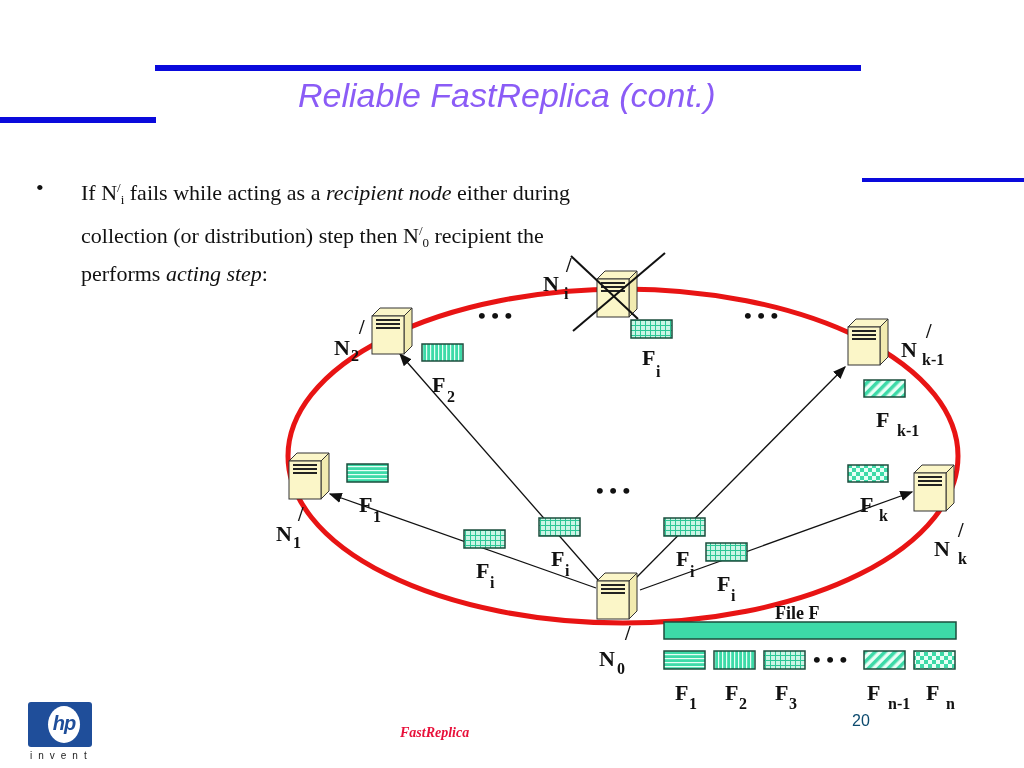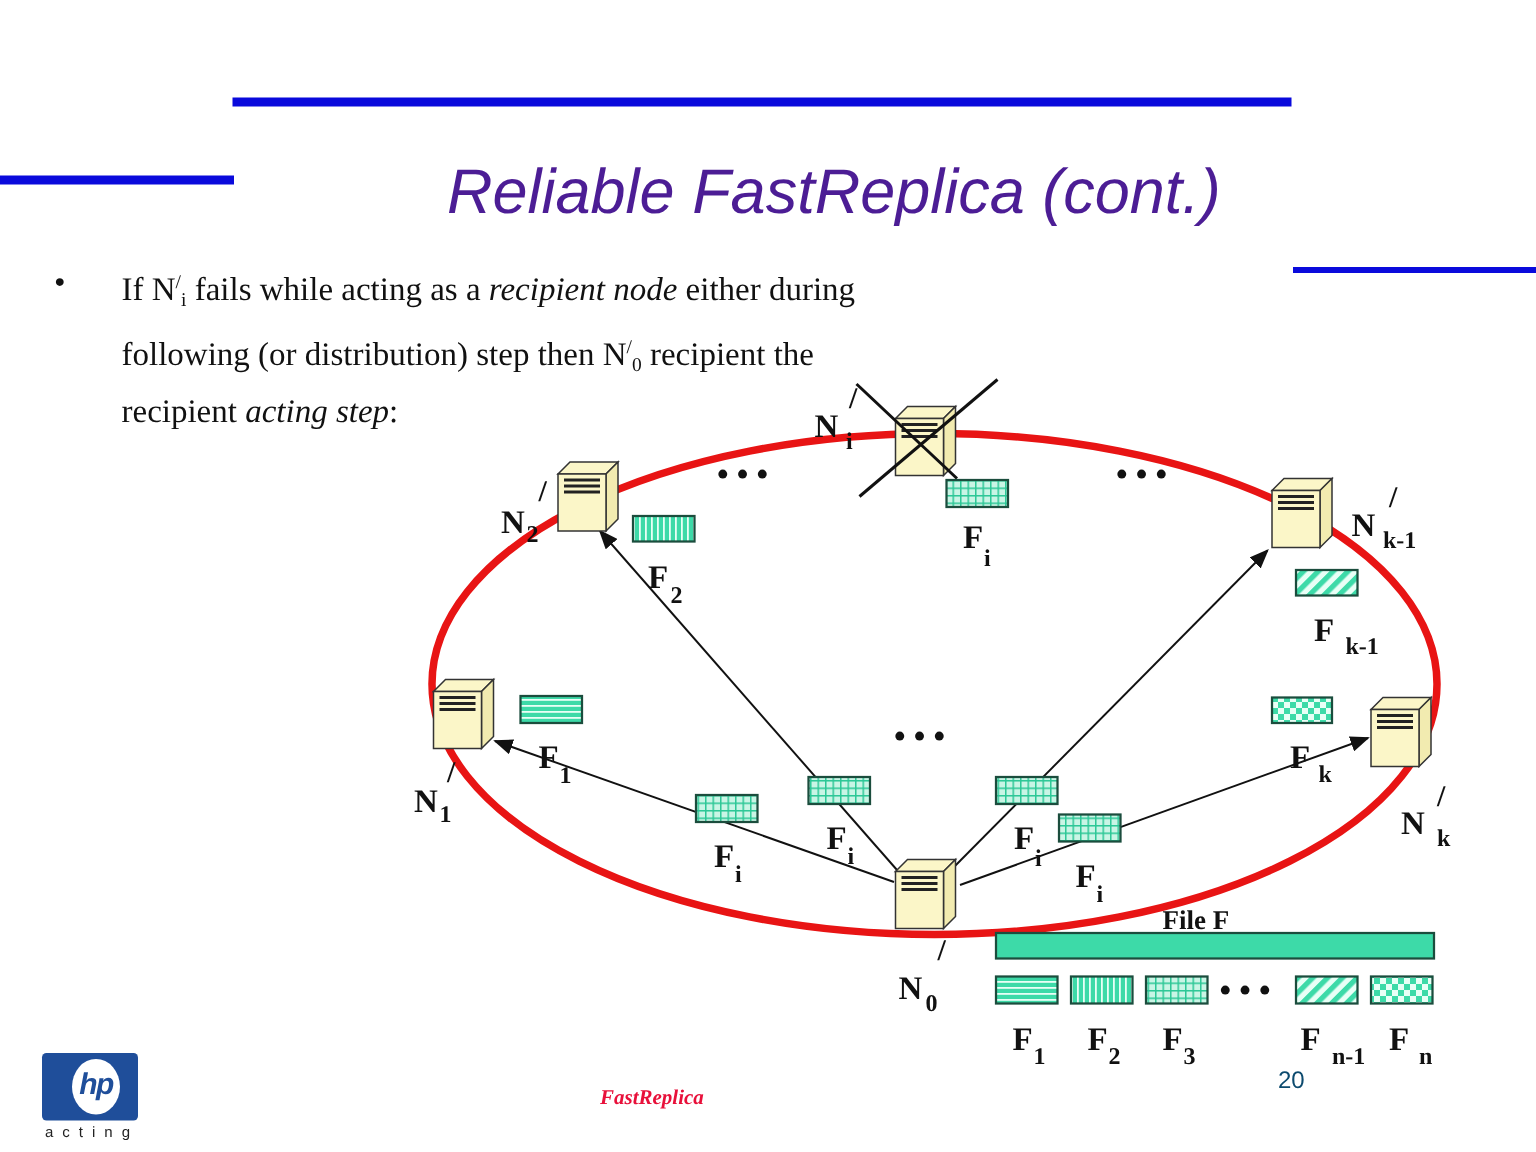--- a/index.html
+++ b/index.html
@@ -1,18 +1,18 @@
 <!DOCTYPE html>
 <html><head>
 <meta charset="utf-8">
 <style>
   html, body { margin:0; padding:0; background:#ffffff; }
   body { width:1024px; height:768px; position:relative; overflow:hidden; font-family:"Liberation Serif", serif; }
   .bar { position:absolute; background:#0a0adc; }
-  #title { position:absolute; left:298px; top:76px; font-family:"Liberation Sans", sans-serif; font-style:italic; color:#4c1d95; font-size:42px; white-space:nowrap;margin-top:28px; }
+  #title { position:absolute; left:298px; top:76px; font-family:"Liberation Sans", sans-serif; font-style:italic; color:#8b5cf6; font-size:34px; white-space:nowrap; }
   #bullet { position:absolute; left:36px; top:172px; width:720px; font-size:22px; line-height:31px; color:#111; }
   #bullet .dot { position:absolute; left:0; top:0; }
   #bullet .txt { margin-left:45px; }
   #bullet sup { font-size:13px; vertical-align:8px; }
   #bullet sub { font-size:13px; vertical-align:-4px; }
   #diagram { position:absolute; left:0; top:0; }
   .lbl { font-family:"Liberation Serif", serif; font-weight:bold; fill:#111; }
   #footer-text { position:absolute; left:400px; top:725px; font-family:Liberation Serif, serif; font-style:italic; font-weight:bold; color:#e8103a; font-size:14px; }
   #page-num { position:absolute; left:852px; top:712px; font-family:"Liberation Sans", sans-serif; color:#0c4a6e; font-size:16px; }
   #logo { position:absolute; left:28px; top:702px; width:64px; height:45px; background:#1f4e9a; border-radius:3px; }
@@ -26,22 +26,22 @@
 <div class="bar" style="left:155px; top:65px; width:706px; height:6px;"></div>
 <div class="bar" style="left:0; top:117px; width:156px; height:6px;"></div>
 <div class="bar" style="left:862px; top:178px; width:162px; height:4px;"></div>
 
 <div id="title">Reliable FastReplica (cont.)</div>
 
 <div id="bullet">
   <span class="dot">•</span>
   <div class="txt">
     <span>If  N</span><sup>/</sup><sub>i</sub><span> fails  while acting as a </span><em>recipient node</em><span> either during</span><br>
-    <span>following (or distribution)  step then N</span><sup>/</sup><sub>0</sub><span>  recipient the</span><br>
-    <span>recipient </span><em>acting step</em><span>:</span>
+    <span>collection (or distribution)  step then N</span><sup>/</sup><sub>0</sub><span>  recipient the</span><br>
+    <span>performs </span><em>acting step</em><span>:</span>
   </div>
 </div>
 
 <svg id="diagram" width="1024" height="768" viewBox="0 0 1024 768">
   <defs>
     <pattern id="p-horizontal" width="6" height="4" patternUnits="userSpaceOnUse">
       <rect width="6" height="4" fill="#3ddaa8"></rect>
         <rect y="2" width="6" height="1.2" fill="#e8fff6"></rect>
     </pattern>
     <pattern id="p-vertical" width="4" height="6" patternUnits="userSpaceOnUse">
@@ -206,15 +206,15 @@
     <text class="lbl" x="926" y="700" font-size="22">F</text>
     <text class="lbl" x="946" y="709" font-size="16">n</text>
   </g>
 </svg>
 
 <div id="logo">
   <div id="logo-circle">
     <div id="logo-hp">hp</div>
   </div>
 </div>
-<div id="logo-invent">acting</div>
+<div id="logo-invent">invent</div>
 <div id="footer-text">FastReplica</div>
 <div id="page-num">20</div>
 
 </body></html>

